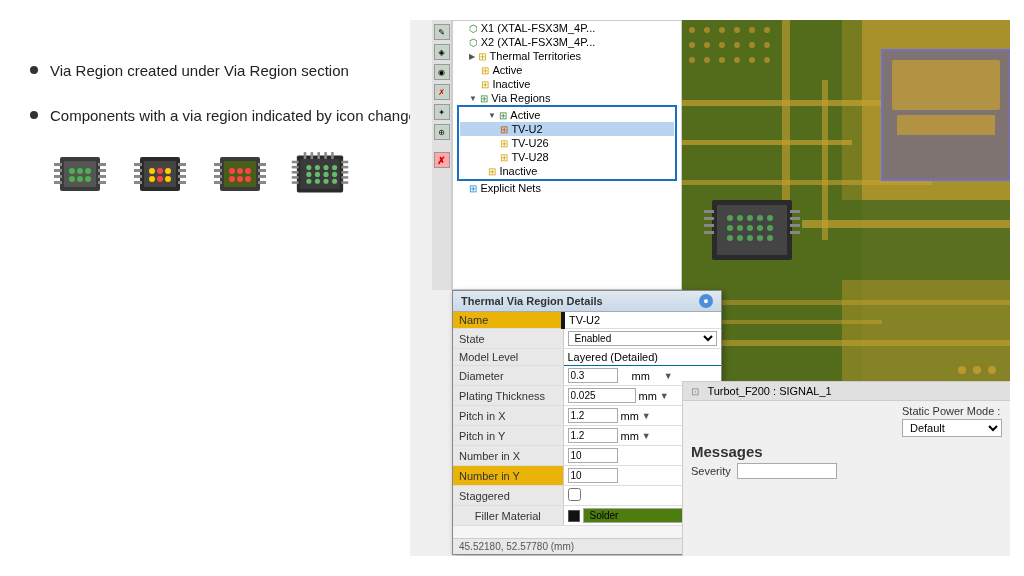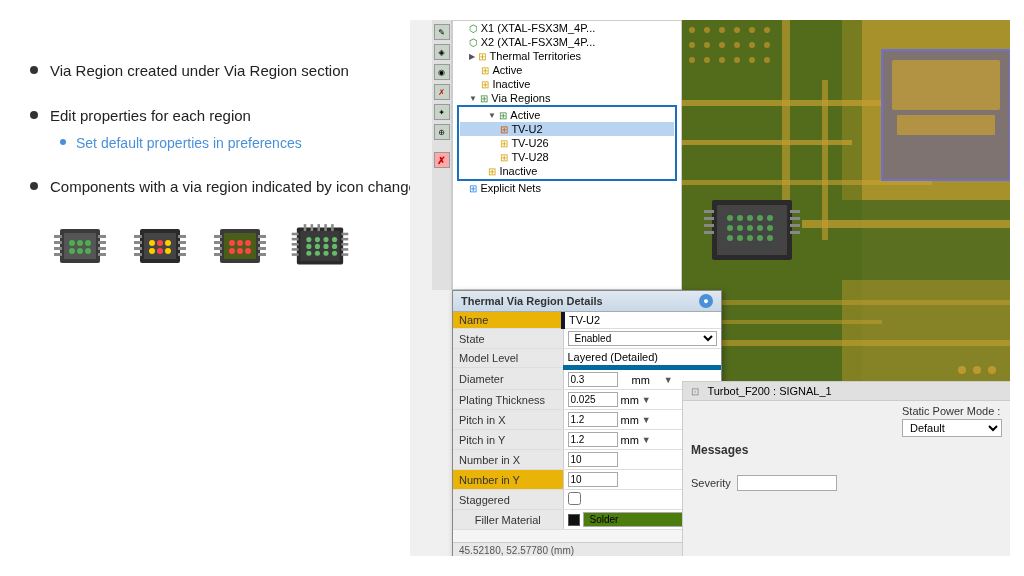--- a/index.html
+++ b/index.html
@@ -240,30 +240,20 @@
   </style>
 </head>
 <body>
 
 <div class="left-panel">
   <div class="bullet-point">
     <div class="bullet-dot"></div>
     <div class="bullet-text">Via Region created under Via Region section</div>
   </div>
 
-  <div class="bullet-point">
-    <div class="bullet-dot"></div>
-    <div>
-      <div class="bullet-text">Edit properties for each region</div>
-      <div class="sub-bullet">
-        <div class="sub-bullet-dot"></div>
-        <div class="sub-bullet-text">Set default properties in preferences</div>
-      </div>
-    </div>
-  </div>
 
   <div class="bullet-point">
     <div class="bullet-dot"></div>
     <div class="bullet-text">Components with a via region indicated by icon change</div>
   </div>
 
   <div class="component-icons">
 
     <svg class="chip-svg" viewBox="0 0 60 50">
       <rect x="10" y="8" width="40" height="34" rx="2" fill="#3a3a3a"></rect>
@@ -537,37 +527,37 @@
       <tr>
         <td style="background:#e8e8e8; padding:2px 6px; border-right:1px solid #ccc; border-bottom:1px solid #ddd;">State</td>
         <td style="background:#fff; padding:2px 4px; border-bottom:1px solid #ddd;">
           <select style="border:1px solid #aaa; background:white; padding:0 2px; font-size:10px; width:100%;">
             <option>Enabled</option>
           </select>
         </td>
       </tr>
       <tr>
         <td style="background:#e8e8e8; padding:2px 6px; border-right:1px solid #ccc; border-bottom:1px solid #ddd;">Model Level</td>
-        <td style="background:#fff; padding:2px 4px; border-bottom:5px solid #0369a1;">Layered (Detailed)</td>
+        <td style="background:#fff; padding:2px 4px; border-bottom:1px solid #0369a1;">Layered (Detailed)</td>
       </tr>
       <tr>
         <td style="background:#e8e8e8; padding:2px 6px; border-right:1px solid #ccc; border-bottom:1px solid #ddd;">Diameter</td>
         <td style="background:#fff; padding:2px 4px; border-bottom:1px solid #ddd;">
           <span style="display:flex;align-items:center;gap:14px;">
             <input type="text" value="0.3" style="border: 1px solid rgb(170, 170, 170); padding: 1px 2px; font-size: 10px; width: 50px;">
             <span>mm</span>
             <span style="font-size:9px; color:#555; cursor:pointer;">▼</span>
           </span>
         </td>
       </tr>
       <tr>
         <td style="background:#e8e8e8; padding:2px 6px; border-right:1px solid #ccc; border-bottom:1px solid #ddd;">Plating Thickness</td>
         <td style="background:#fff; padding:2px 4px; border-bottom:1px solid #ddd;">
           <span style="display:flex;align-items:center;gap:3px;">
-            <input type="text" value="0.025" style="border: 1px solid rgb(170, 170, 170); padding: 1px 2px; font-size: 10px; width: 50px;">
+            <input type="text" value="0.025" style="border: 1px solid rgb(170, 170, 170); padding: 1px 2px; font-size: 10px; width: 68px;">
             <span>mm</span>
             <span style="font-size:9px; color:#555; cursor:pointer;">▼</span>
           </span>
         </td>
       </tr>
       <tr>
         <td style="background:#e8e8e8; padding:2px 6px; border-right:1px solid #ccc; border-bottom:1px solid #ddd;">Pitch in X</td>
         <td style="background:#fff; padding:2px 4px; border-bottom:1px solid #ddd;">
           <span style="display:flex;align-items:center;gap:3px;">
             <input type="text" value="1.2" style="border: 1px solid rgb(170, 170, 170); padding: 1px 2px; font-size: 10px; width: 50px;">
@@ -629,21 +619,21 @@
     <div style="padding:4px 8px; display:flex; justify-content:space-between; align-items:flex-start;">
       <div></div>
       <div style="display:flex; flex-direction:column; align-items:flex-start;">
         <span style="font-size:11px; color:#333; margin-bottom:2px;">Static Power Mode :</span>
         <select style="border:1px solid #aaa; background:white; padding:1px 20px 1px 3px; font-size:11px; width:100px;">
           <option>Default</option>
         </select>
       </div>
     </div>
     <div style="padding:2px 8px;">
-      <div style="font-size:12px; font-weight:bold; color:#333; margin-bottom:18px;">Messages</div>
+      <div style="font-size:15px; font-weight:bold; color:#333; margin-bottom:3px;">Messages</div>
       <div style="display:flex; align-items:center; gap:6px;">
         <span style="font-size:11px; color:#333;">Severity</span>
         <input type="text" style="border: 1px solid rgb(170, 170, 170); background: white; padding: 1px 3px; font-size: 11px; width: 100px; height: 16px;">
       </div>
     </div>
   </div>
 
 </div>
 
 </body></html>

